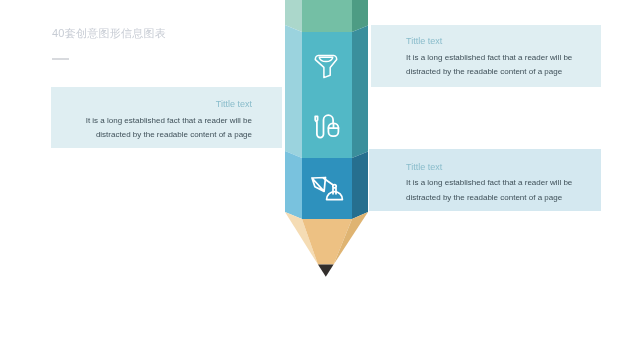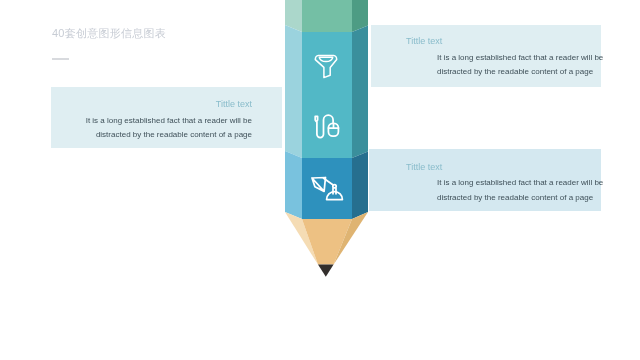--- a/index.html
+++ b/index.html
@@ -7,21 +7,21 @@
        font-family:"Liberation Sans","DejaVu Sans",sans-serif;
        -webkit-font-smoothing:antialiased;}
   .slide{position:relative;width:640px;height:360px;background:#fff;overflow:hidden;}
 
   .title{position:absolute;left:52px;top:26px;font-size:11px;color:#c7ccd4;
          letter-spacing:.25px;white-space:nowrap;}
   .rule{position:absolute;left:52px;top:58px;width:17px;height:2px;background:#d8dade;}
 
   .panel{position:absolute;text-align:center;}
   .panel .ptitle{position:absolute;font-size:9px;color:#89bccb;white-space:nowrap;}
-  .panel .pline{position:absolute;font-size:8px;color:#3f5059;white-space:nowrap;margin-left:31px;}
+  .panel .pline{position:absolute;font-size:8px;color:#3f5059;white-space:nowrap;}
 
   #panel-right-top{left:371px;top:25px;width:230px;height:62px;background:#dfeef2;}
   #panel-right-top .ptitle{left:35px;top:11px;}
   #panel-right-top .l1{left:35px;top:27.5px;}
   #panel-right-top .l2{left:35px;top:42px;}
 
   #panel-left-middle{left:51px;top:87px;width:231px;height:61px;background:#dfeef2;}
   #panel-left-middle .ptitle{right:30px;top:12px;}
   #panel-left-middle .l1{right:30px;top:28.5px;}
   #panel-left-middle .l2{right:30px;top:43px;}

